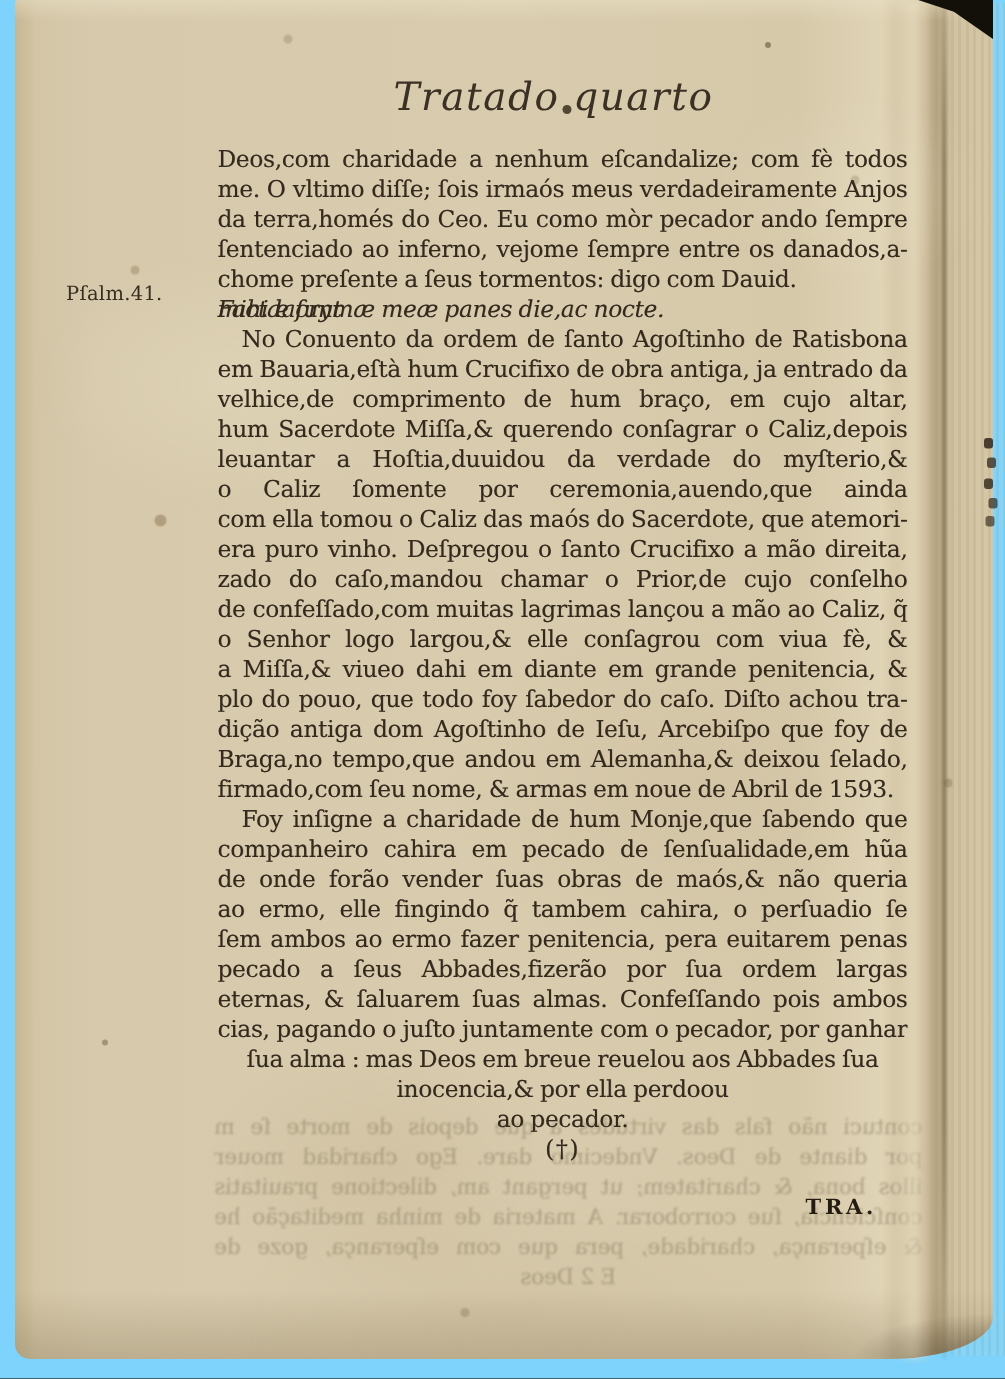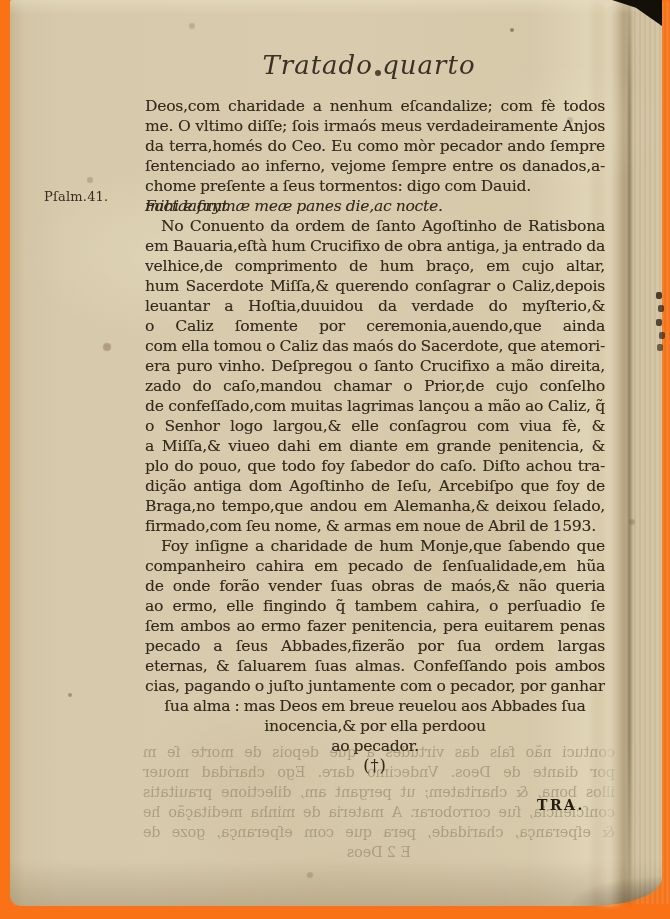--- a/index.html
+++ b/index.html
@@ -1,16 +1,16 @@
 <!DOCTYPE html>
 <html><head>
 <meta charset="utf-8">
 <style>
   html,body{margin:0;padding:0;background:#0c0b08;}
-  .scene{position:relative;width:670px;height:919px;background:#f97316;overflow:hidden;
+  .scene{position:relative;width:670px;height:919px;background:#7dd3fc;overflow:hidden;
          font-family:"DejaVu Serif","Liberation Serif",serif;}
   .page{position:absolute;left:10px;top:0;width:652px;height:906px;
         background:
           linear-gradient(180deg, rgba(235,225,198,.5) 0, rgba(235,225,198,0) 14px),
           linear-gradient(0deg, rgba(115,98,66,.28) 0, rgba(115,98,66,0) 46px),
           linear-gradient(90deg,
             #c6b793 0%, #d3c5a6 2.2%, #d7cAAc 8%,
             #d9ccae 50%, #d6c9aa 80%,
             #e0d4b6 88.5%, #c3b290 93.2%, #b4a37f 94.2%,
             #cdbf9e 95.6%, #d3c5a4 100%);

